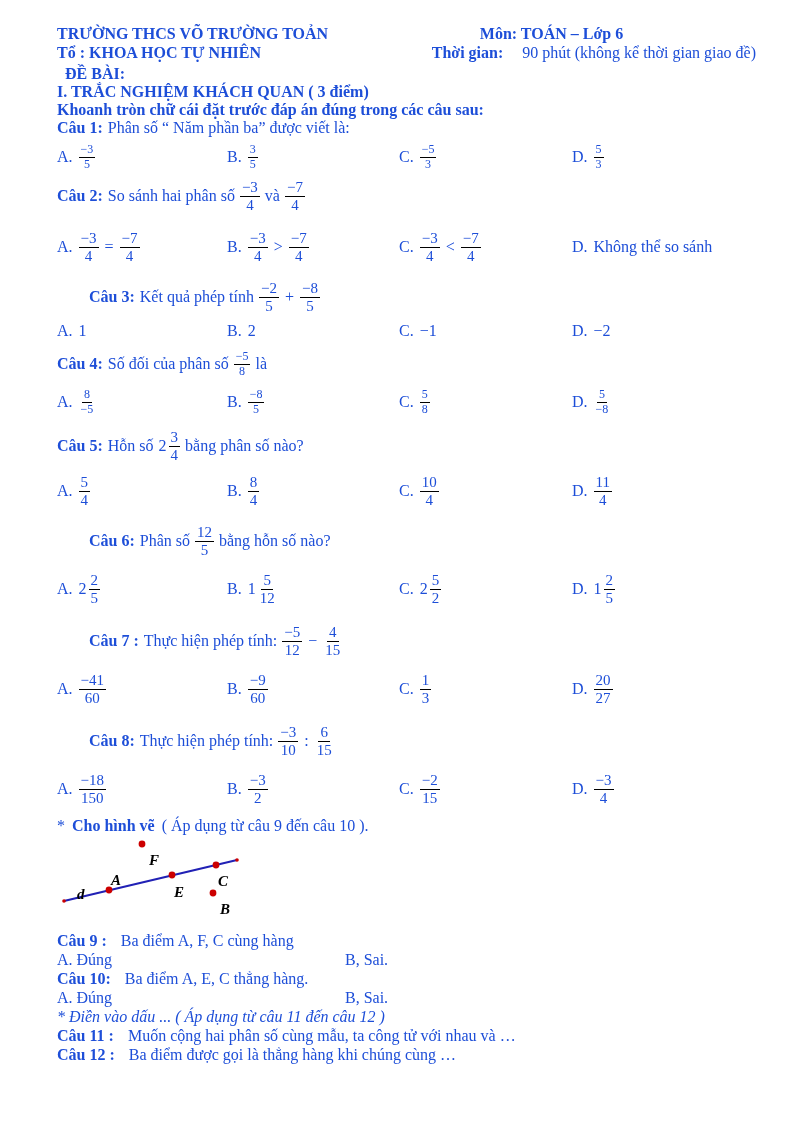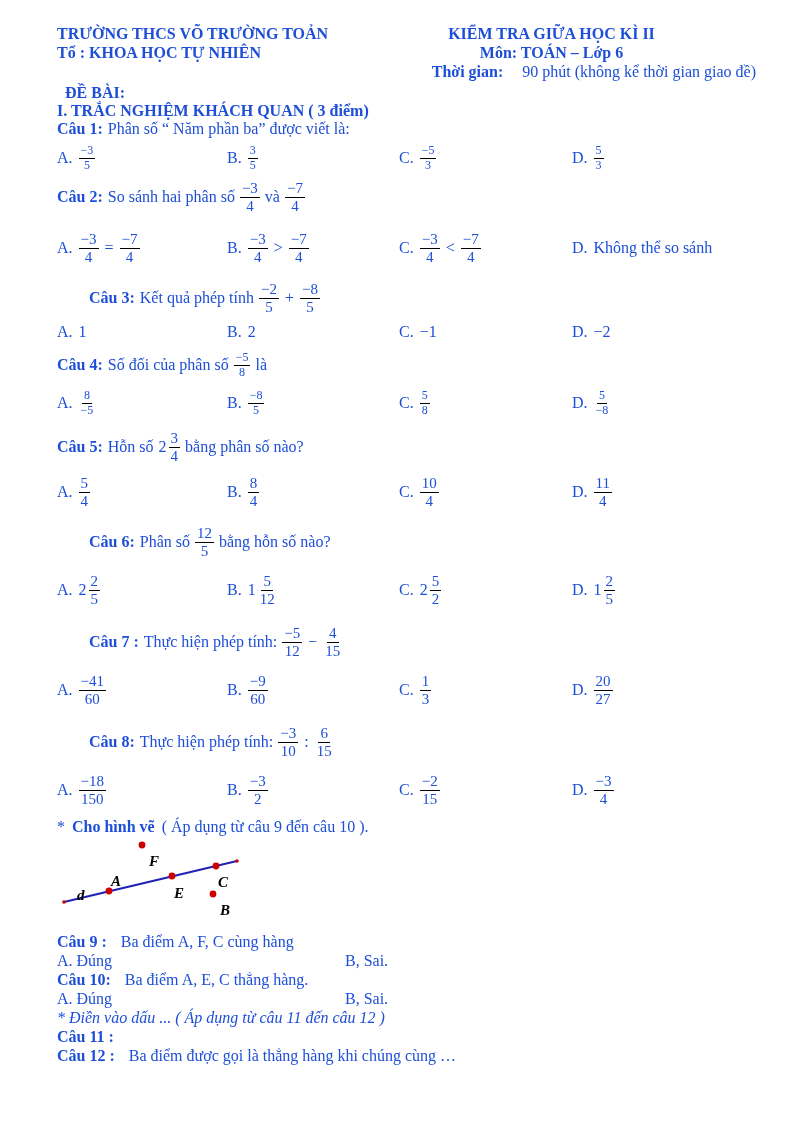--- a/index.html
+++ b/index.html
@@ -44,28 +44,28 @@
 <body>
 
 <div class="page">
 
   <div class="hdr">
     <div class="h-left">
       <div class="b">TRƯỜNG THCS VÕ TRƯỜNG TOẢN</div>
       <div class="b">Tổ : KHOA HỌC TỰ NHIÊN</div>
     </div>
     <div class="h-right">
-      <div class="b hc">KIỂM TRA GIỮA HỌC KÌ II</div>
       <div class="b hc">Môn: TOÁN – Lớp 6</div>
       <div class="hr3"><span class="b">Thời gian:</span><span class="tv">90 phút (không kể thời gian giao đề)</span></div>
     </div>
   </div>
 
   <div class="b tline debai">ĐỀ BÀI:</div>
   <div class="b tline">I. TRẮC NGHIỆM KHÁCH QUAN ( 3 điểm)</div>
+  <div class="b tline">Khoanh tròn chữ cái đặt trước đáp án đúng trong các câu sau:</div>
 
   <div class="qline">
     <span class="qlabel">Câu 1:</span>
     <span>Phân số “ Năm phần ba” được viết là:</span>
   </div>
   <div class="opts mt2 h36">
     <span class="opt">
         <span>A.</span>
         <span class="frac sm">
           <span class="fn">−3</span>
@@ -458,20 +458,21 @@
   </div>
   <div class="opts2">
     <span>A. Đúng</span>
     <span>B, Sai.</span>
   </div>
 
   <div class="it bline">* Điền vào dấu ... ( Áp dụng từ câu 11 đến câu 12 )</div>
 
   <div class="bline">
     <span class="qlabel">Câu 11 :</span>
+    <span>Muốn cộng hai phân số cùng mẫu, ta công tử với nhau và …</span>
   </div>
 
   <div class="bline">
     <span class="qlabel">Câu 12 :</span>
     <span>Ba điểm được gọi là thẳng hàng khi chúng cùng …</span>
   </div>
 
 </div>
 
 </body></html>

